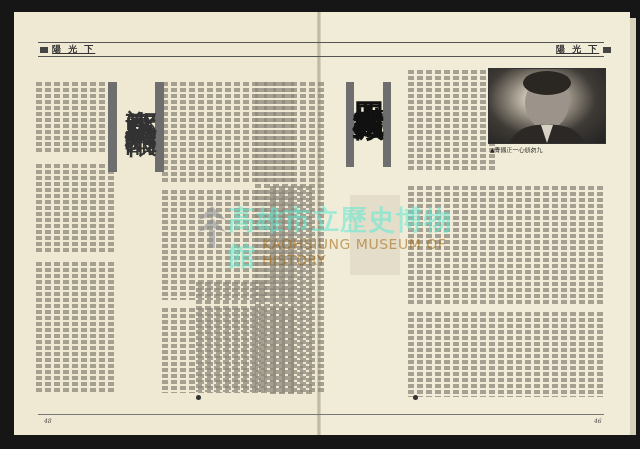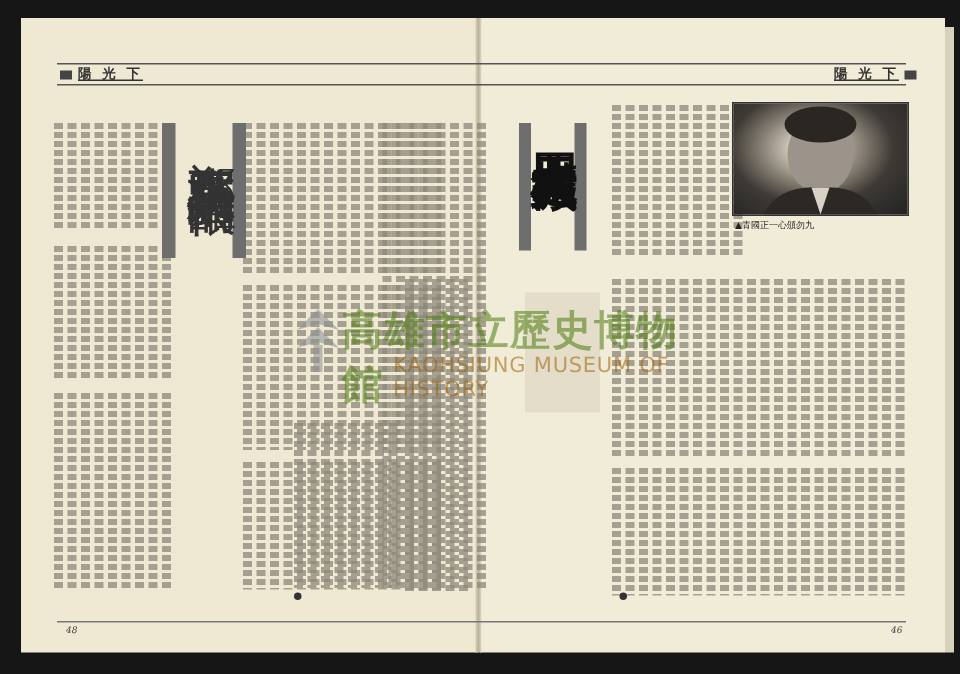--- a/index.html
+++ b/index.html
@@ -15,21 +15,21 @@
   .col{position:absolute;display:flex;flex-direction:row-reverse;gap:3px;}
   .col span{display:block;width:6px;background:repeating-linear-gradient(180deg,#8c877a 0 4px,transparent 4px 6px);opacity:.75;}
   .bar{position:absolute;background:#6e6e6e;}
   .bar::after{content:"";position:absolute;bottom:-8px;left:0;border-left:8px solid transparent;border-right:0 solid transparent;}
   .title-v{position:absolute;writing-mode:vertical-rl;text-orientation:upright;color:#222;}
   .t1{left:118px;top:82px;font-size:33px;font-family:"DejaVu Sans",sans-serif;font-weight:300;letter-spacing:2px;color:#333;}
   .t2{left:348px;top:78px;font-size:31px;font-weight:bold;font-family:"DejaVu Serif",serif;color:#111;letter-spacing:1px;}
   .photo{position:absolute;left:488px;top:68px;width:116px;height:74px;background:radial-gradient(ellipse at 45% 40%,#c9c2b3 0 18%,#8e877b 35%,#3e3a35 60%,#222 100%);border:1px solid #333;}
   .caption{position:absolute;left:490px;top:146px;font-size:6px;color:#222;}
   .watermark{position:absolute;left:196px;top:200px;width:270px;height:60px;opacity:.55;}
-  .wm-cn{position:absolute;left:32px;top:2px;font-size:27px;font-weight:bold;color:#4d7c0f;font-family:"DejaVu Sans",sans-serif;letter-spacing:1px;}
+  .wm-cn{position:absolute;left:32px;top:2px;font-size:27px;font-weight:bold;color:#5eead4;font-family:"DejaVu Sans",sans-serif;letter-spacing:1px;}
   .wm-en{position:absolute;left:34px;top:36px;font-size:14px;color:#a16207;font-family:"DejaVu Sans",sans-serif;letter-spacing:.5px;margin-left:32px;}
   .wm-logo{position:absolute;left:0;top:4px;width:32px;height:46px;}
   .shade{position:absolute;background:#ddd7c3;opacity:.7;}
   .pnum{position:absolute;top:417px;font-size:6px;color:#444;font-style:italic;}
   .endmark{position:absolute;width:5px;height:5px;background:#333;border-radius:50%;}
 </style>
 </head>
 <body>
 
 <div class="page left"></div>

